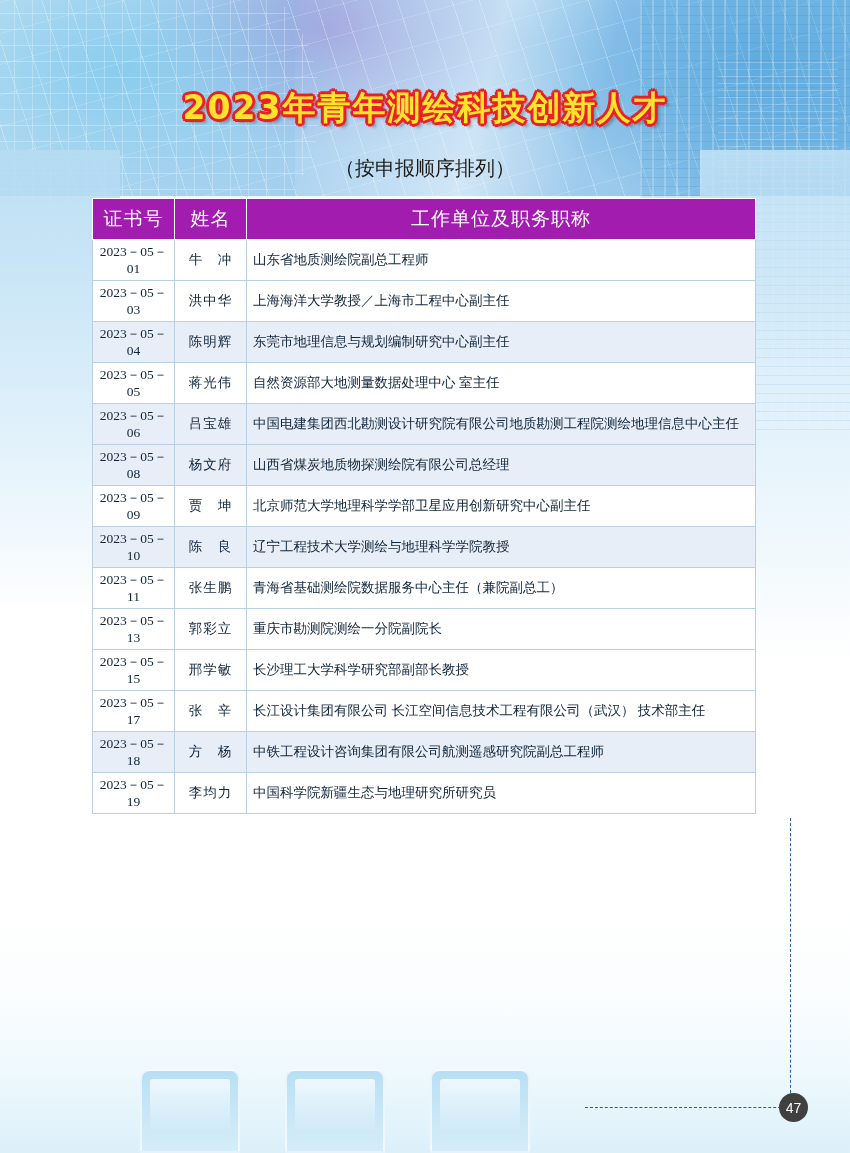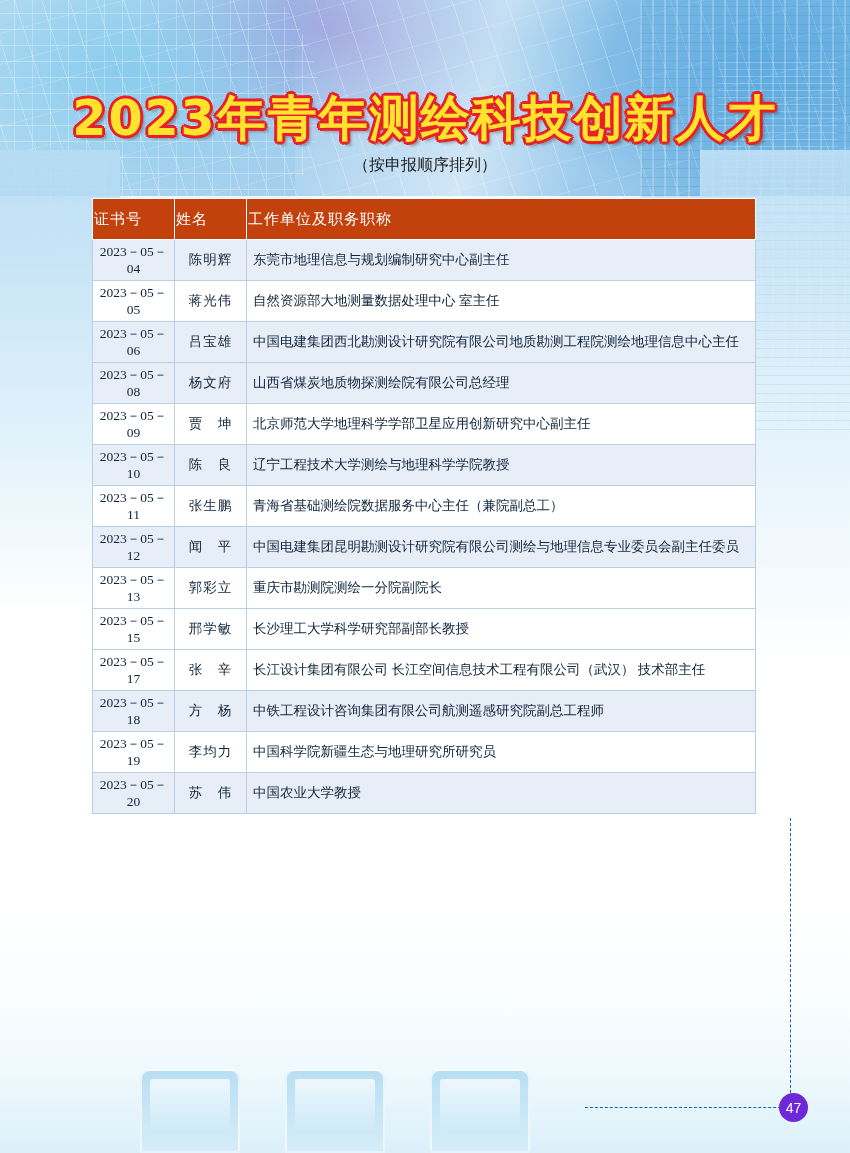--- a/index.html
+++ b/index.html
@@ -126,21 +126,21 @@
     left: 585px; top: 1107px;
     width: 206px; height: 0;
     border-top: 1px dashed #1f5fa8;
     z-index: 1;
   }
   .page-number {
     position: absolute;
     left: 779px; top: 1093px;
     width: 29px; height: 29px;
     border-radius: 50%;
-    background: #6d28d9;
+    background: #404040;
     color: #ffffff;
     font-family: "Liberation Sans", sans-serif;
     font-size: 14px;
     display: flex;
     align-items: center;
     justify-content: center;
     z-index: 2;
   }
 
   
@@ -148,53 +148,53 @@
     position: relative;
     z-index: 3;
   }
   .title {
     position: absolute;
     left: 0; top: 86px;
     width: 850px;
     text-align: center;
     font-family: "DejaVu Sans", "Liberation Sans", sans-serif;
     font-weight: bold;
-    font-size: 49px;
+    font-size: 33px;
     letter-spacing: 2px;
     color: #ffe32d;
     text-shadow:
       -2px -2px 0 #e8202a, 2px -2px 0 #e8202a, -2px 2px 0 #e8202a, 2px 2px 0 #e8202a,
       -3px 0 0 #e8202a, 3px 0 0 #e8202a, 0 -3px 0 #e8202a, 0 3px 0 #e8202a,
       4px 4px 3px rgba(60,30,10,.35);
     white-space: nowrap;
   }
   .subtitle {
     position: absolute;
     left: 0; top: 155px;
     width: 850px;
     text-align: center;
-    font-size: 16px;
+    font-size: 20px;
     color: #1a1a1a;
   }
 
   table.list {
     position: absolute;
     left: 92px; top: 198px;
     width: 664px;
     border-collapse: collapse;
     table-layout: fixed;
   }
   table.list th {
-    background: #c2410c;
+    background: #a21caf;
     color: #ffffff;
-    font-size: 15px;
+    font-size: 19px;
     font-weight: normal;
     height: 38px;
     border: 1px solid #ffffff;
-    text-align: left;
+    text-align: center;
     letter-spacing: 1px;
   }
   table.list td {
     height: 40px;
     border: 1px solid #b9cfe4;
     font-size: 13.5px;
     color: #10243a;
     background: #ffffff;
     padding: 0 6px;
   }
@@ -241,20 +241,30 @@
         <col>
       </colgroup>
     <thead>
       <tr>
         <th>证书号</th>
         <th>姓名</th>
         <th>工作单位及职务职称</th>
       </tr>
     </thead>
     <tbody>
+        <tr>
+          <td class="c-no">2023－05－01</td>
+          <td class="c-name">牛　冲</td>
+          <td class="c-unit">山东省地质测绘院副总工程师</td>
+        </tr>
+        <tr>
+          <td class="c-no">2023－05－03</td>
+          <td class="c-name">洪中华</td>
+          <td class="c-unit">上海海洋大学教授／上海市工程中心副主任</td>
+        </tr>
         <tr class="alt">
           <td class="c-no">2023－05－04</td>
           <td class="c-name">陈明辉</td>
           <td class="c-unit">东莞市地理信息与规划编制研究中心副主任</td>
         </tr>
         <tr>
           <td class="c-no">2023－05－05</td>
           <td class="c-name">蒋光伟</td>
           <td class="c-unit">自然资源部大地测量数据处理中心  室主任</td>
         </tr>
@@ -276,25 +286,20 @@
         <tr class="alt">
           <td class="c-no">2023－05－10</td>
           <td class="c-name">陈　良</td>
           <td class="c-unit">辽宁工程技术大学测绘与地理科学学院教授</td>
         </tr>
         <tr>
           <td class="c-no">2023－05－11</td>
           <td class="c-name">张生鹏</td>
           <td class="c-unit">青海省基础测绘院数据服务中心主任（兼院副总工）</td>
         </tr>
-        <tr class="alt">
-          <td class="c-no">2023－05－12</td>
-          <td class="c-name">闻　平</td>
-          <td class="c-unit">中国电建集团昆明勘测设计研究院有限公司测绘与地理信息专业委员会副主任委员</td>
-        </tr>
         <tr>
           <td class="c-no">2023－05－13</td>
           <td class="c-name">郭彩立</td>
           <td class="c-unit">重庆市勘测院测绘一分院副院长</td>
         </tr>
         <tr>
           <td class="c-no">2023－05－15</td>
           <td class="c-name">邢学敏</td>
           <td class="c-unit">长沙理工大学科学研究部副部长教授</td>
         </tr>
@@ -306,20 +311,15 @@
         <tr class="alt">
           <td class="c-no">2023－05－18</td>
           <td class="c-name">方　杨</td>
           <td class="c-unit">中铁工程设计咨询集团有限公司航测遥感研究院副总工程师</td>
         </tr>
         <tr>
           <td class="c-no">2023－05－19</td>
           <td class="c-name">李均力</td>
           <td class="c-unit">中国科学院新疆生态与地理研究所研究员</td>
         </tr>
-        <tr class="alt">
-          <td class="c-no">2023－05－20</td>
-          <td class="c-name">苏　伟</td>
-          <td class="c-unit">中国农业大学教授</td>
-        </tr>
       </tbody>
   </table>
 </div>
 
 </body></html>

